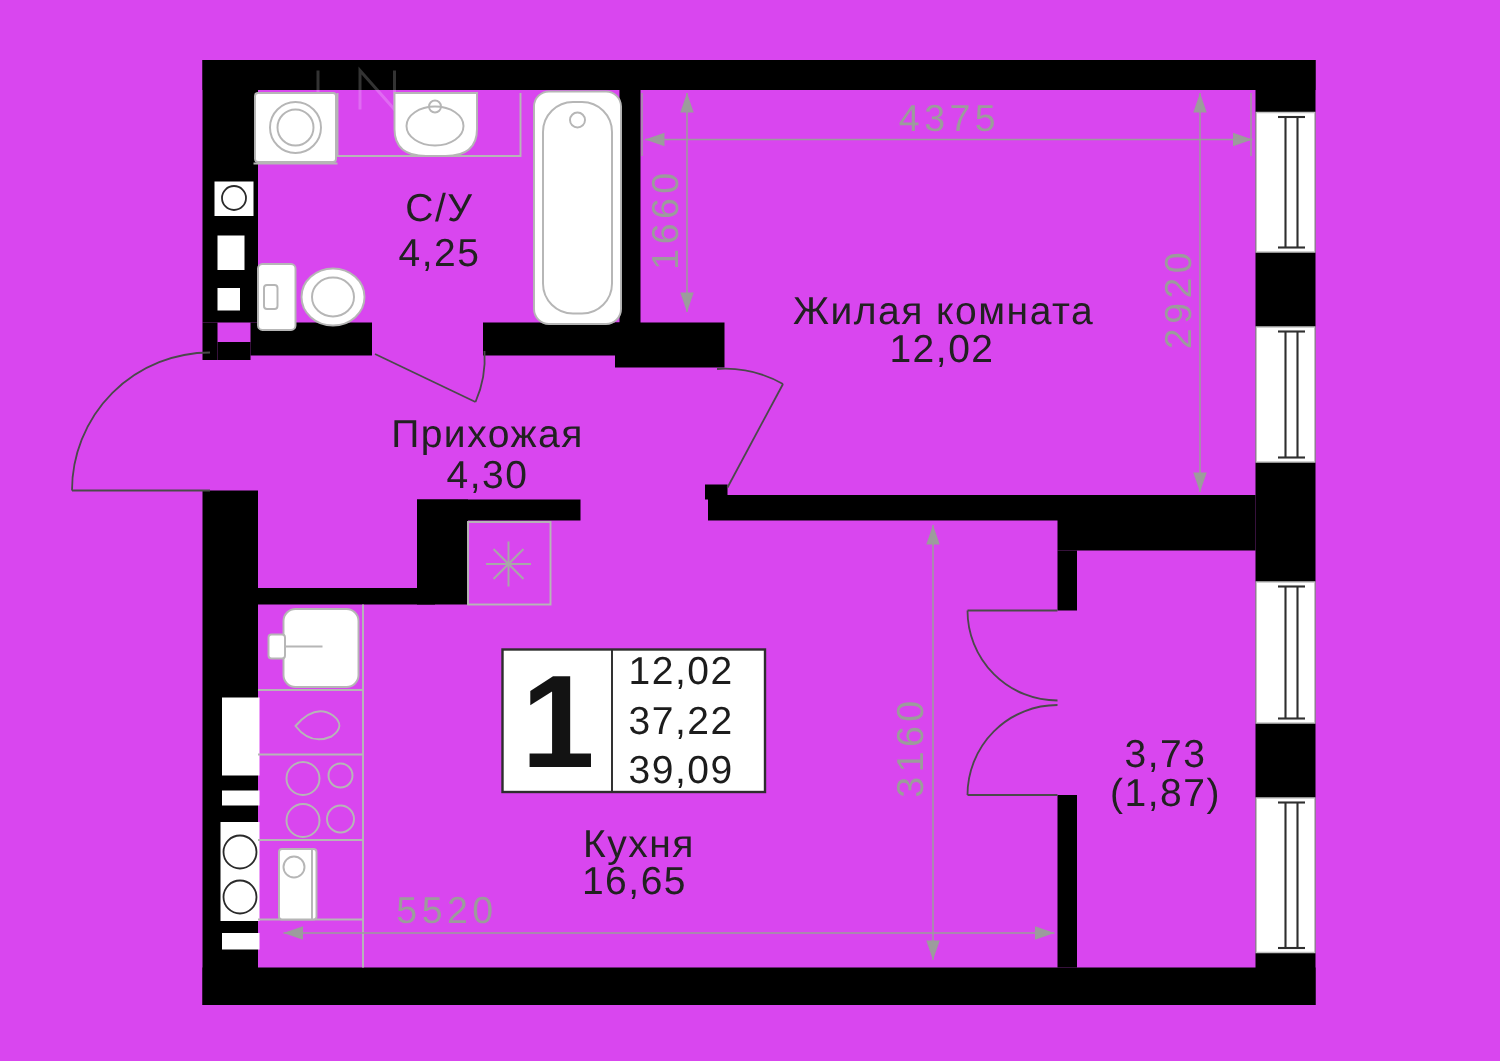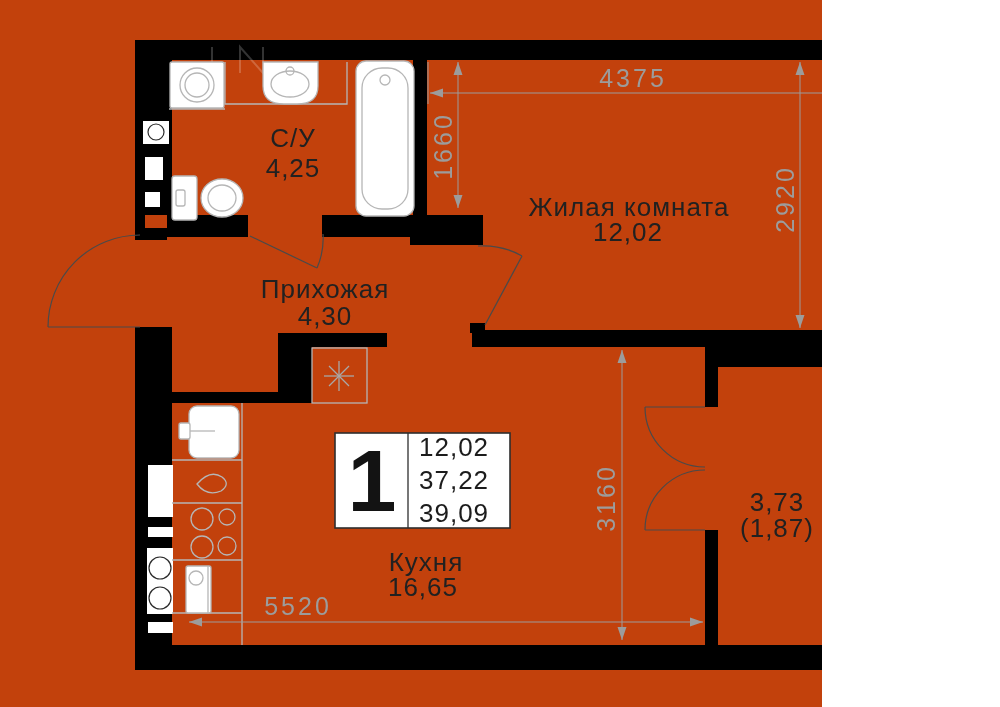--- a/index.html
+++ b/index.html
@@ -1,16 +1,16 @@
 <!DOCTYPE html>
 <html><head>
 <meta charset="utf-8">
 <style>
   html,body{margin:0;padding:0;background:#ffffff;}
-  .stage{width:822px;height:707px;position:relative;background:#c2410c;overflow:hidden;}
+  .stage{width:1000px;height:707px;position:relative;background:#d946ef;overflow:hidden;}
   svg{display:block;}
   text{font-family:"Liberation Sans","DejaVu Sans",sans-serif;}
   .room-label{font-size:26px;fill:#212121;letter-spacing:1px;text-anchor:middle;}
   .dim-label{font-size:25px;fill:#9c9c9c;letter-spacing:3px;text-anchor:middle;}
   .card-big{font-size:88px;font-weight:bold;fill:#131313;text-anchor:middle;}
   .card-num{font-size:26px;fill:#1c1c1c;letter-spacing:1px;}
   .wall{fill:#000000;stroke:none;}
   .duct{fill:#ffffff;stroke:none;}
   .fx{fill:#ffffff;stroke:#b6b6b6;stroke-width:1.3;}
   .fxl{fill:none;stroke:#b6b6b6;stroke-width:1.3;}

